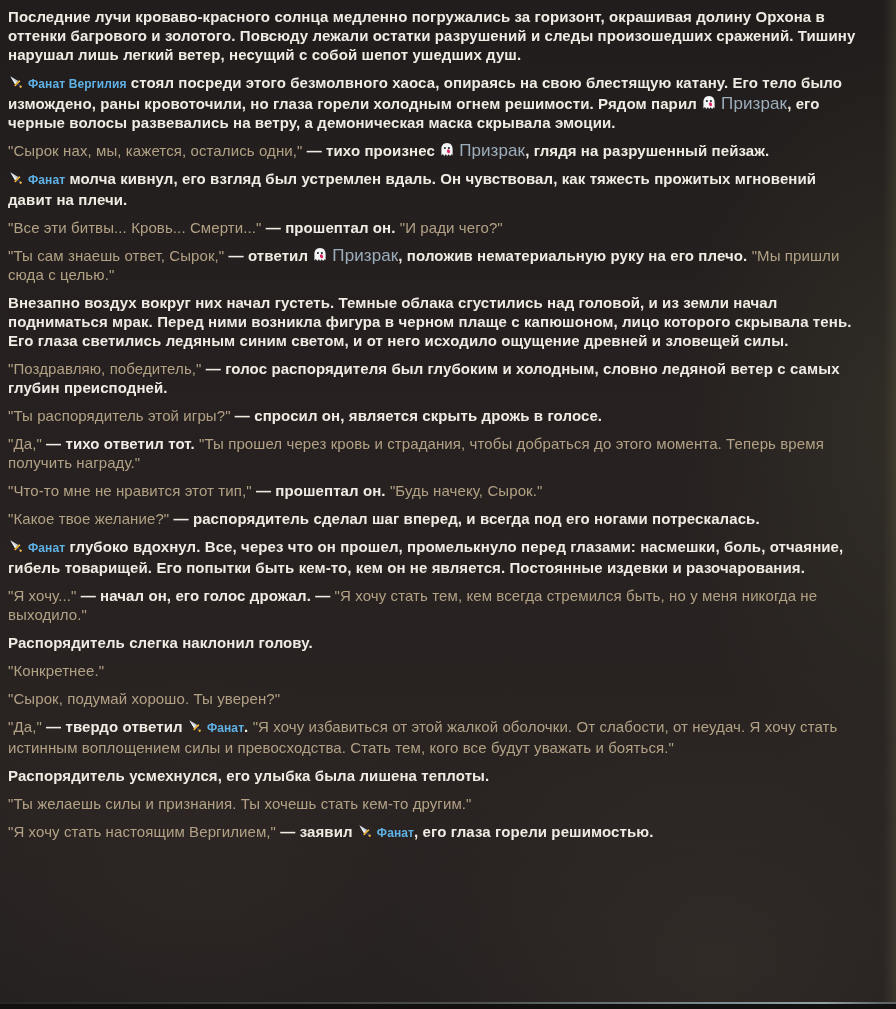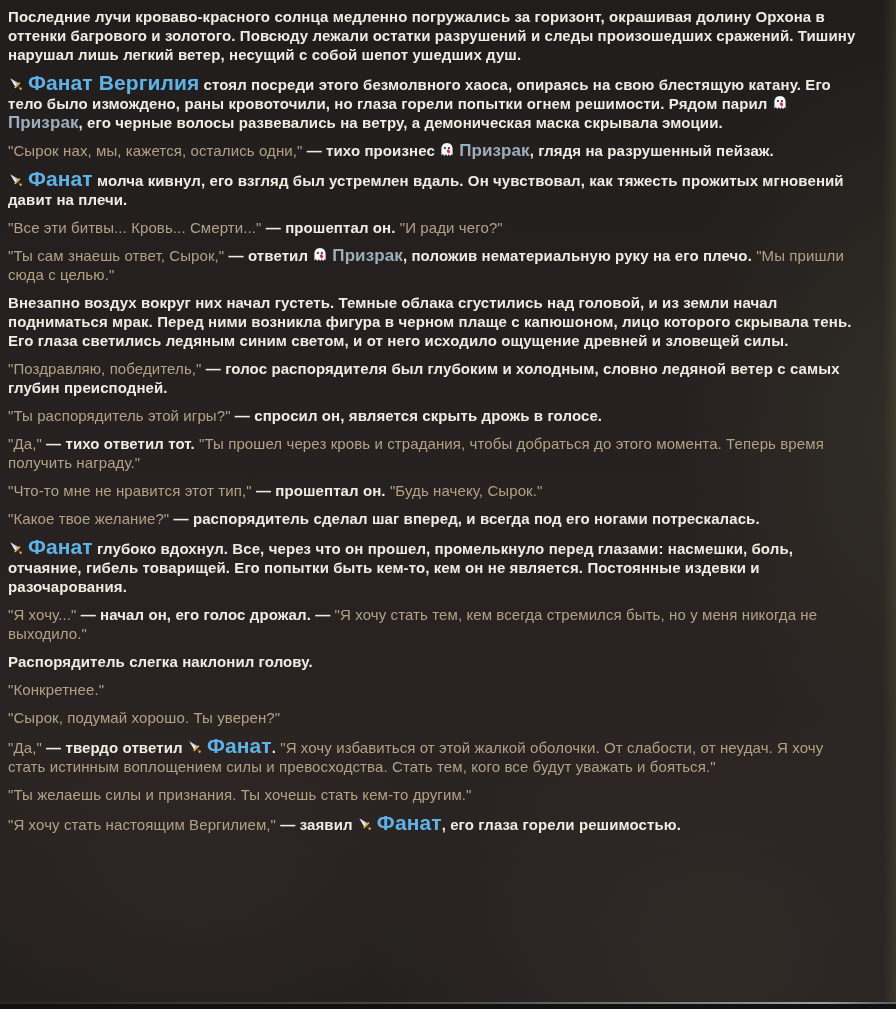--- a/index.html
+++ b/index.html
@@ -40,46 +40,46 @@
     font-size: 15px;
     line-height: 19px;
     font-weight: 700;
     color: var(--narration-color, #f0ebe3);
     letter-spacing: 0.1px;
   }
   .seg-narration { color: var(--narration-color, #f0ebe3); }
   .seg-quote { color: var(--dialogue-color, #b2a184); font-weight: 400; }
   .seg-name-blue {
     color: var(--fanat-color, #5fb2e6);
-    font-size: 21px; font-weight: 700;
+    font-size: 12px; font-weight: 700;
   }
   .seg-name-gray {
     color: var(--prizrak-color, #9cadbb);
-    font-size: 17px; font-weight: 700;
+    font-size: 17px; font-weight: 400;
   }
   .char-icon {
     display: inline-block; width: 17px; height: 16px;
     vertical-align: -2px; margin-right: 3px;
   }
   .char-icon svg { width: 16px; height: 16px; display: block; }
 </style>
 </head>
 <body>
 
 <main class="story">
     <p class="para"><span class="seg-narration">Последние лучи кроваво-красного солнца медленно погружались за горизонт, окрашивая долину Орхона в оттенки багрового и золотого. Повсюду лежали остатки разрушений и следы произошедших сражений. Тишину нарушал лишь легкий ветер, несущий с собой шепот ушедших душ.</span></p>
     <p class="para"><span class="char-icon"><svg viewBox="0 0 16 16">
           <g transform="rotate(-45 8 8)">
             <polygon points="8,0 10.3,9 5.7,9" fill="#c3ccd4"></polygon>
             <polygon points="8,0 8,9 5.7,9" fill="#eef2f5"></polygon>
             <rect x="4.2" y="9" width="7.6" height="1.7" rx="0.8" fill="#f2b339"></rect>
             <rect x="7.1" y="10.6" width="1.8" height="3.7" fill="#31425c"></rect>
             <circle cx="8" cy="14.6" r="1.2" fill="#f2b339"></circle>
           </g>
-        </svg></span><span class="seg-name-blue">Фанат Вергилия</span><span class="seg-narration"> стоял посреди этого безмолвного хаоса, опираясь на свою блестящую катану. Его тело было измождено, раны кровоточили, но глаза горели попытки огнем решимости. Рядом парил </span><span class="char-icon"><svg viewBox="0 0 16 16">
+        </svg></span><span class="seg-name-blue">Фанат Вергилия</span><span class="seg-narration"> стоял посреди этого безмолвного хаоса, опираясь на свою блестящую катану. Его тело было измождено, раны кровоточили, но глаза горели холодным огнем решимости. Рядом парил </span><span class="char-icon"><svg viewBox="0 0 16 16">
           <path d="M8 1 C4.2 1 2.4 3.8 2.4 7 L2.4 13.6 L3.9 12.1 L5.3 13.9 L6.8 12.2 L8.3 14.1 L9.6 12.3 L11.2 14 L12.6 12.2 L13.6 13.3 L13.6 7 C13.6 3.8 11.8 1 8 1 Z" fill="#f4f5f6"></path>
           <circle cx="5.9" cy="6" r="1.1" fill="#25292e"></circle>
           <circle cx="9.9" cy="6" r="1.1" fill="#25292e"></circle>
           <ellipse cx="9.5" cy="9.3" rx="1.5" ry="2" fill="#e0245e" transform="rotate(-25 9.5 9.3)"></ellipse>
         </svg></span><span class="seg-name-gray">Призрак</span><span class="seg-narration">, его черные волосы развевались на ветру, а демоническая маска скрывала эмоции.</span></p>
     <p class="para"><span class="seg-quote">"Сырок нах, мы, кажется, остались одни,"</span><span class="seg-narration"> — тихо произнес </span><span class="char-icon"><svg viewBox="0 0 16 16">
           <path d="M8 1 C4.2 1 2.4 3.8 2.4 7 L2.4 13.6 L3.9 12.1 L5.3 13.9 L6.8 12.2 L8.3 14.1 L9.6 12.3 L11.2 14 L12.6 12.2 L13.6 13.3 L13.6 7 C13.6 3.8 11.8 1 8 1 Z" fill="#f4f5f6"></path>
           <circle cx="5.9" cy="6" r="1.1" fill="#25292e"></circle>
           <circle cx="9.9" cy="6" r="1.1" fill="#25292e"></circle>
           <ellipse cx="9.5" cy="9.3" rx="1.5" ry="2" fill="#e0245e" transform="rotate(-25 9.5 9.3)"></ellipse>
@@ -121,20 +121,21 @@
     <p class="para"><span class="seg-quote">"Сырок, подумай хорошо. Ты уверен?"</span></p>
     <p class="para"><span class="seg-quote">"Да,"</span><span class="seg-narration"> — твердо ответил </span><span class="char-icon"><svg viewBox="0 0 16 16">
           <g transform="rotate(-45 8 8)">
             <polygon points="8,0 10.3,9 5.7,9" fill="#c3ccd4"></polygon>
             <polygon points="8,0 8,9 5.7,9" fill="#eef2f5"></polygon>
             <rect x="4.2" y="9" width="7.6" height="1.7" rx="0.8" fill="#f2b339"></rect>
             <rect x="7.1" y="10.6" width="1.8" height="3.7" fill="#31425c"></rect>
             <circle cx="8" cy="14.6" r="1.2" fill="#f2b339"></circle>
           </g>
         </svg></span><span class="seg-name-blue">Фанат</span><span class="seg-narration">. </span><span class="seg-quote">"Я хочу избавиться от этой жалкой оболочки. От слабости, от неудач. Я хочу стать истинным воплощением силы и превосходства. Стать тем, кого все будут уважать и бояться."</span></p>
+    <p class="para"><span class="seg-narration">Распорядитель усмехнулся, его улыбка была лишена теплоты.</span></p>
     <p class="para"><span class="seg-quote">"Ты желаешь силы и признания. Ты хочешь стать кем-то другим."</span></p>
     <p class="para"><span class="seg-quote">"Я хочу стать настоящим Вергилием,"</span><span class="seg-narration"> — заявил </span><span class="char-icon"><svg viewBox="0 0 16 16">
           <g transform="rotate(-45 8 8)">
             <polygon points="8,0 10.3,9 5.7,9" fill="#c3ccd4"></polygon>
             <polygon points="8,0 8,9 5.7,9" fill="#eef2f5"></polygon>
             <rect x="4.2" y="9" width="7.6" height="1.7" rx="0.8" fill="#f2b339"></rect>
             <rect x="7.1" y="10.6" width="1.8" height="3.7" fill="#31425c"></rect>
             <circle cx="8" cy="14.6" r="1.2" fill="#f2b339"></circle>
           </g>
         </svg></span><span class="seg-name-blue">Фанат</span><span class="seg-narration">, его глаза горели решимостью.</span></p>

